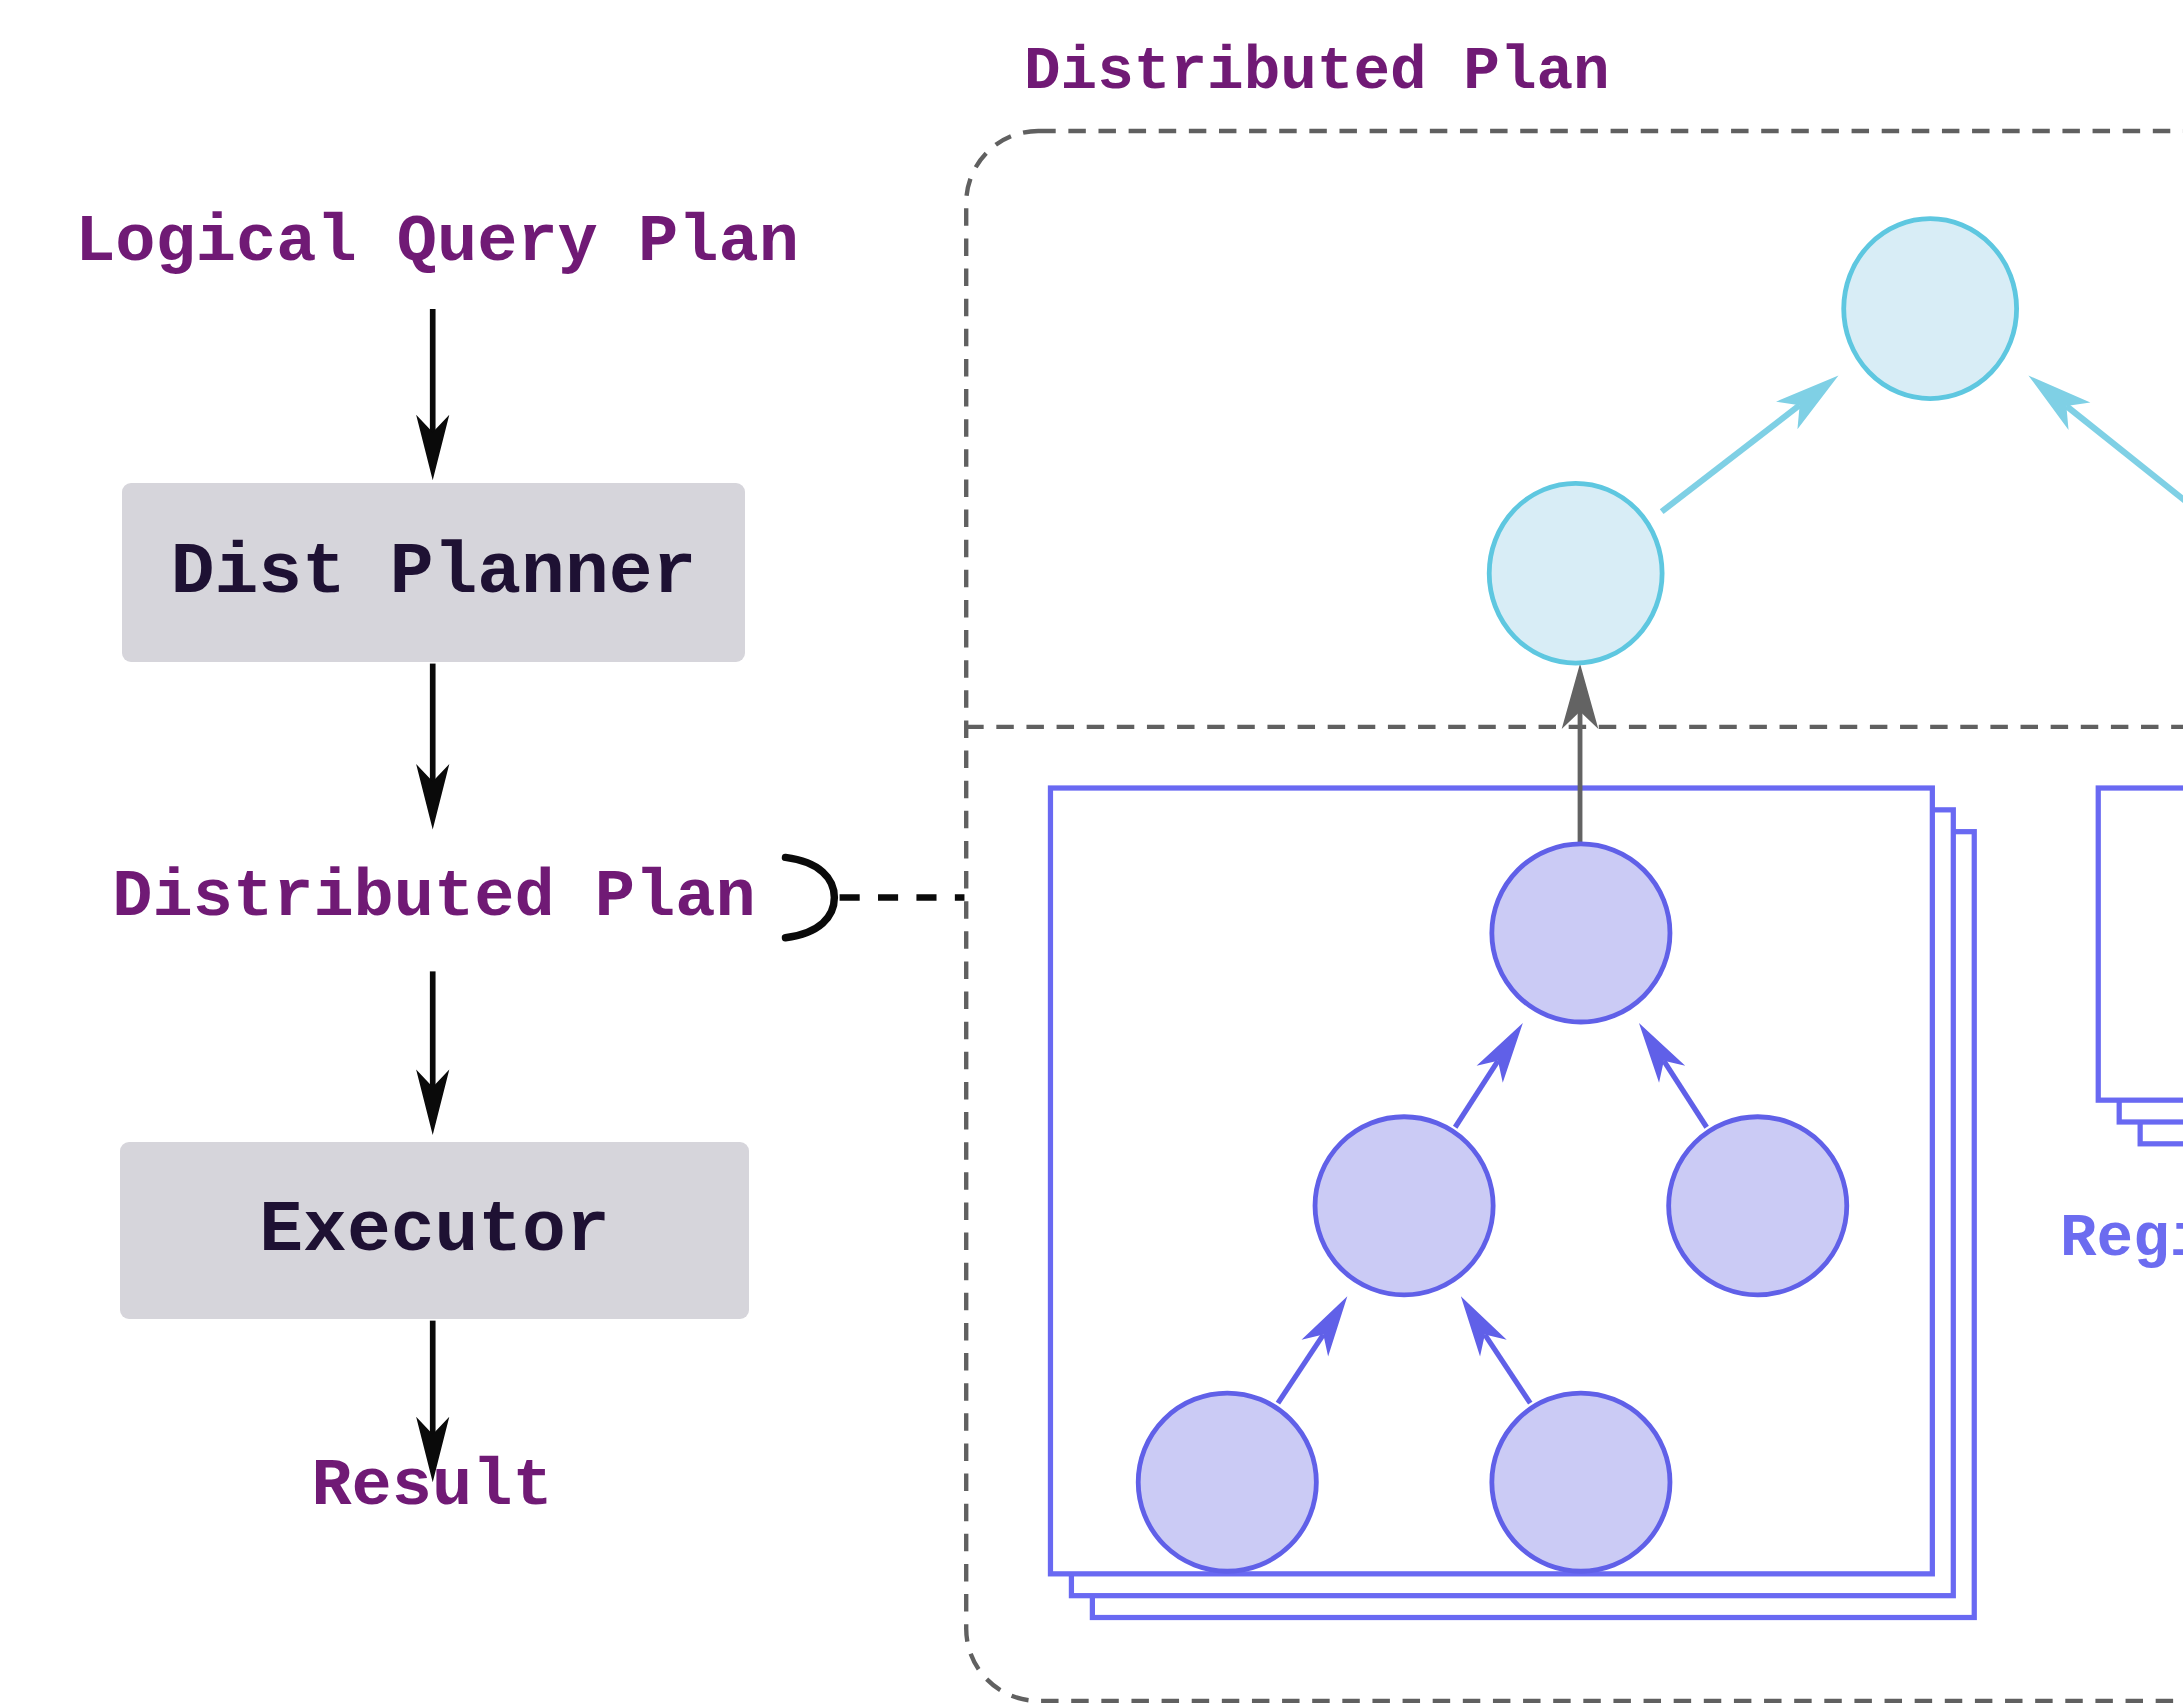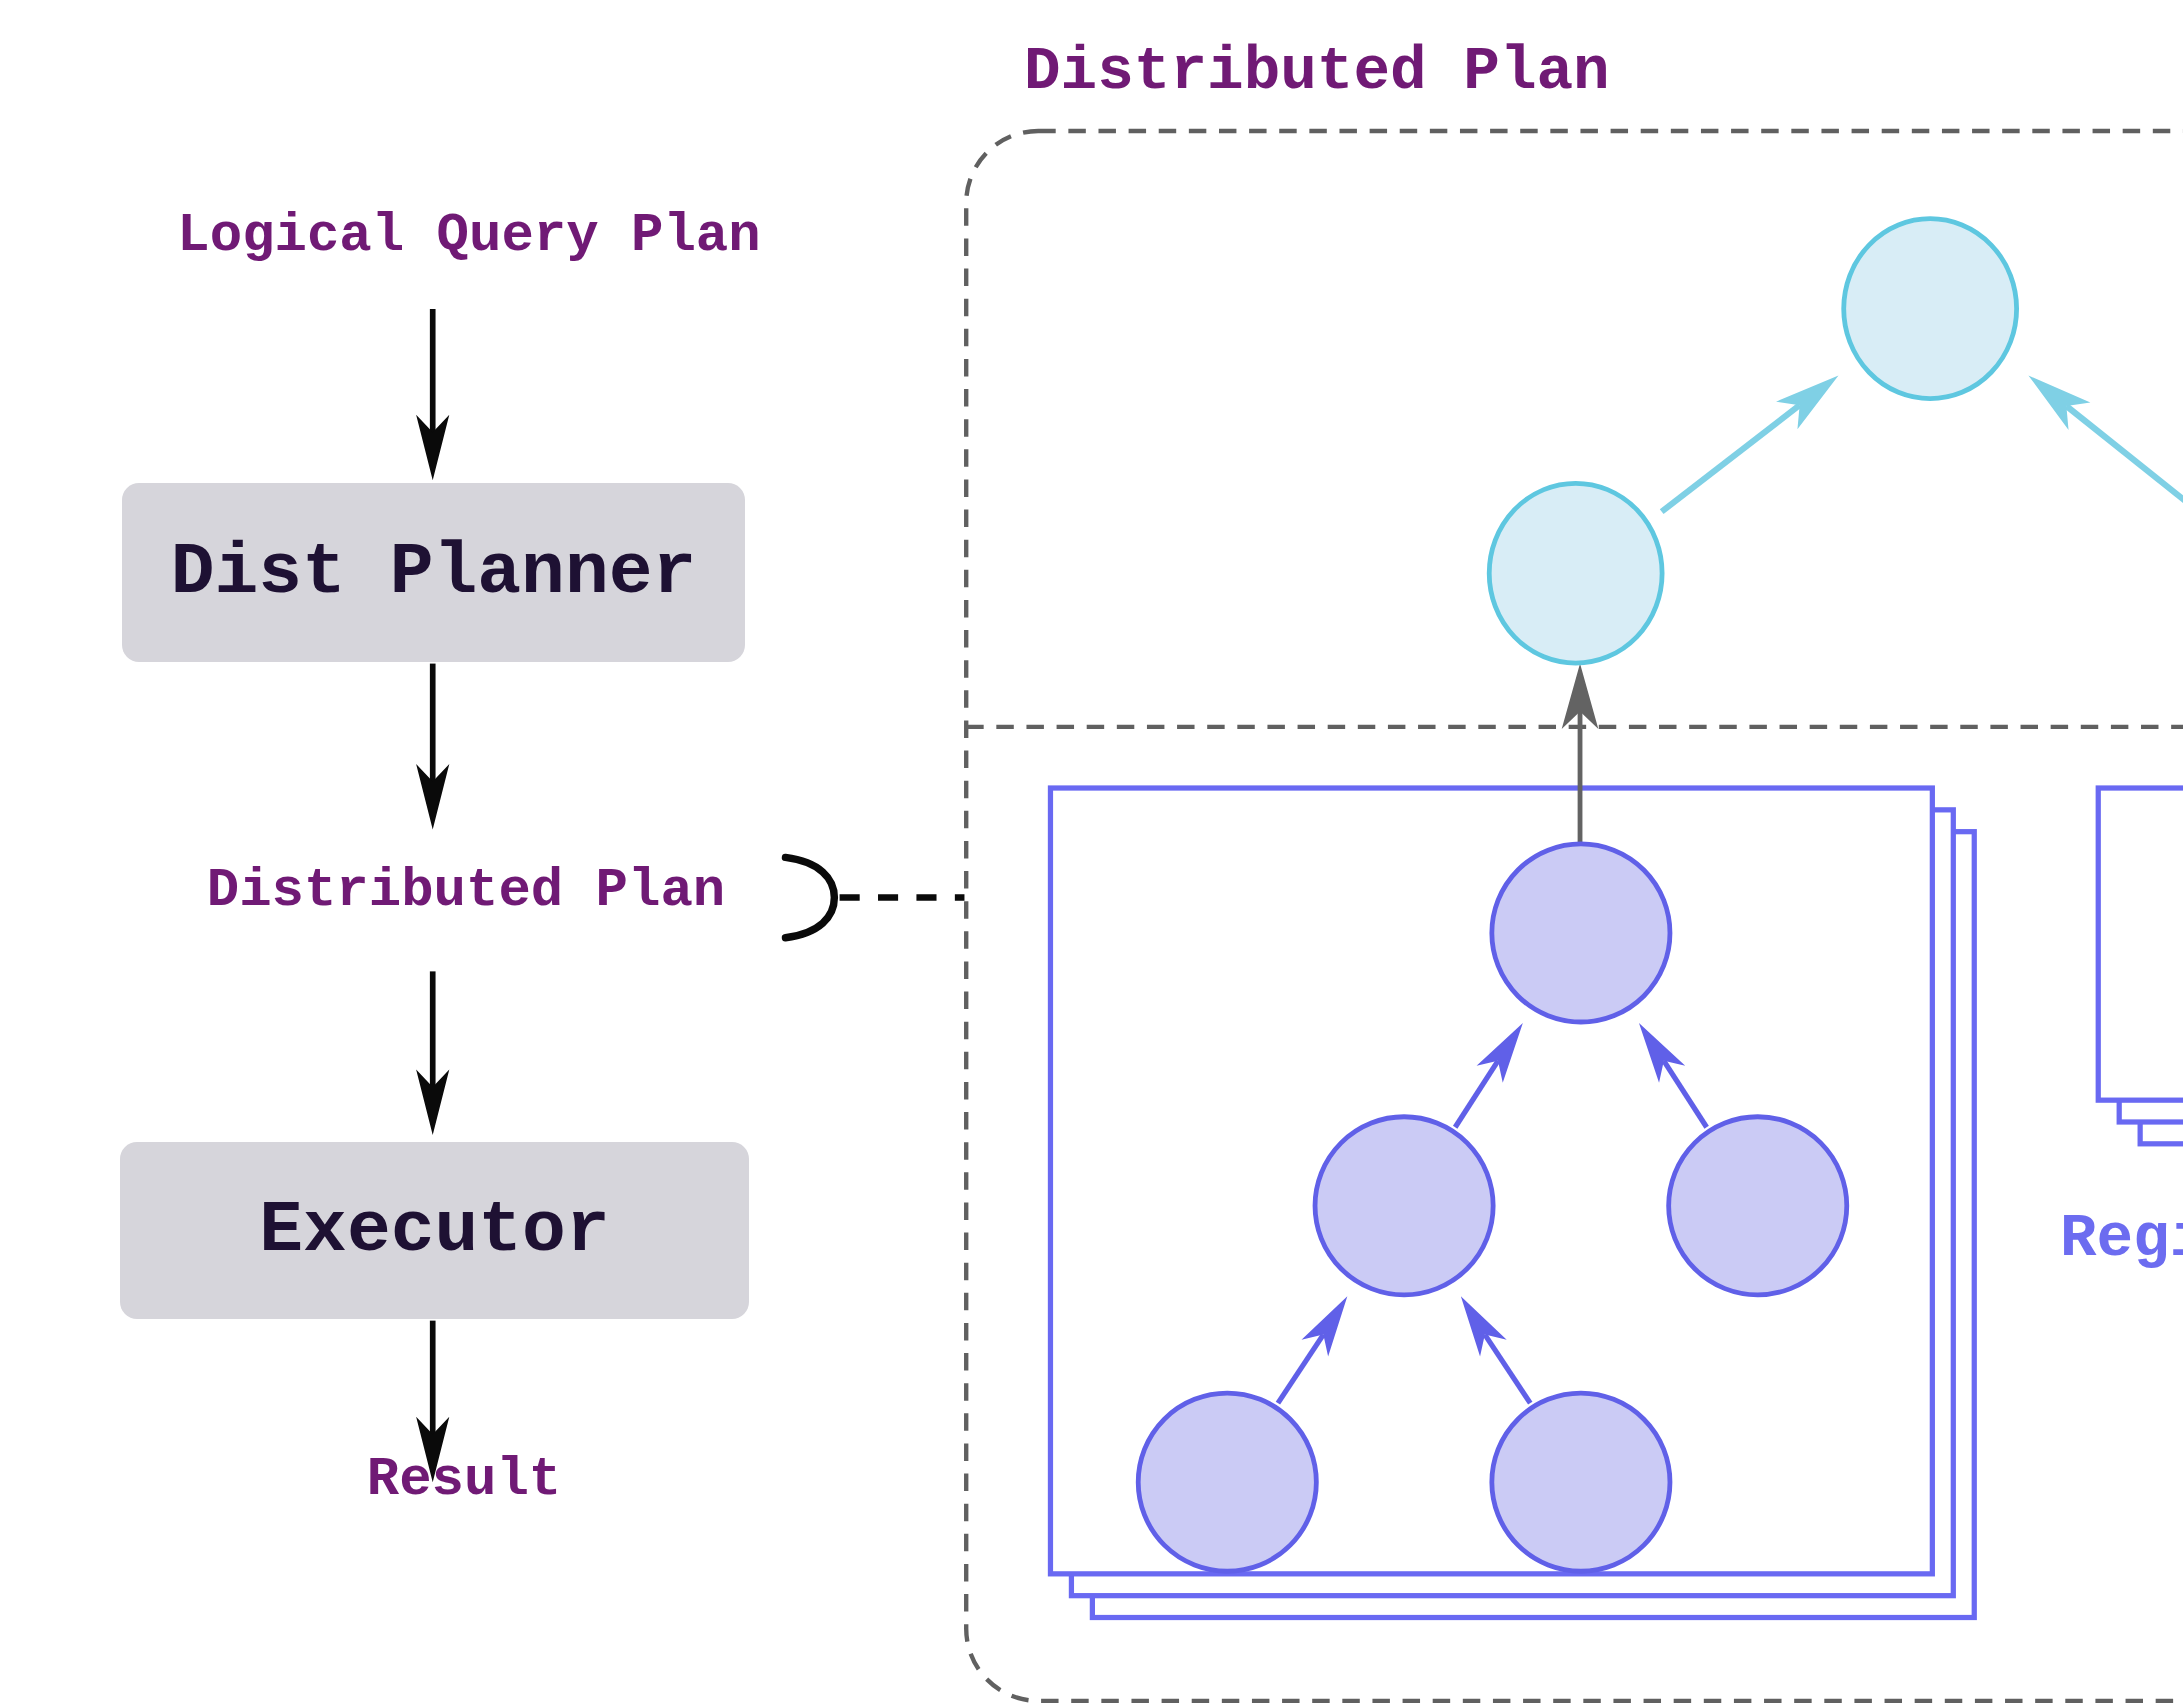--- a/index.html
+++ b/index.html
@@ -12,27 +12,27 @@
     font-family:"Liberation Mono","DejaVu Sans Mono",monospace;
   }
   #diagram-svg{position:absolute;left:0;top:0;}
   .label{
     position:absolute;
     color:#701a75;
     font-weight:700;
     line-height:1.1;
     white-space:nowrap;
   }
-  .label.big{font-size:54px;margin-left:32px;}
+  .label.big{font-size:67px;}
   .label.mid{font-size:61px;}
   .centered{text-align:center;}
   .flow-box{
     position:absolute;
     background:#d6d5db;
-    border-radius:17px;
+    border-radius:9px;
     display:flex;
     align-items:center;
     justify-content:center;
     color:#1e1133;
     font-weight:700;
     font-size:73px;
   }
   #lqp-label      {left:44px;  top:206px;  width:786px;}
   #dist-planner-box{left:122px; top:483px; width:623px; height:179px;}
   #dplan-left-label{left:87px; top:861px; width:694px;}

